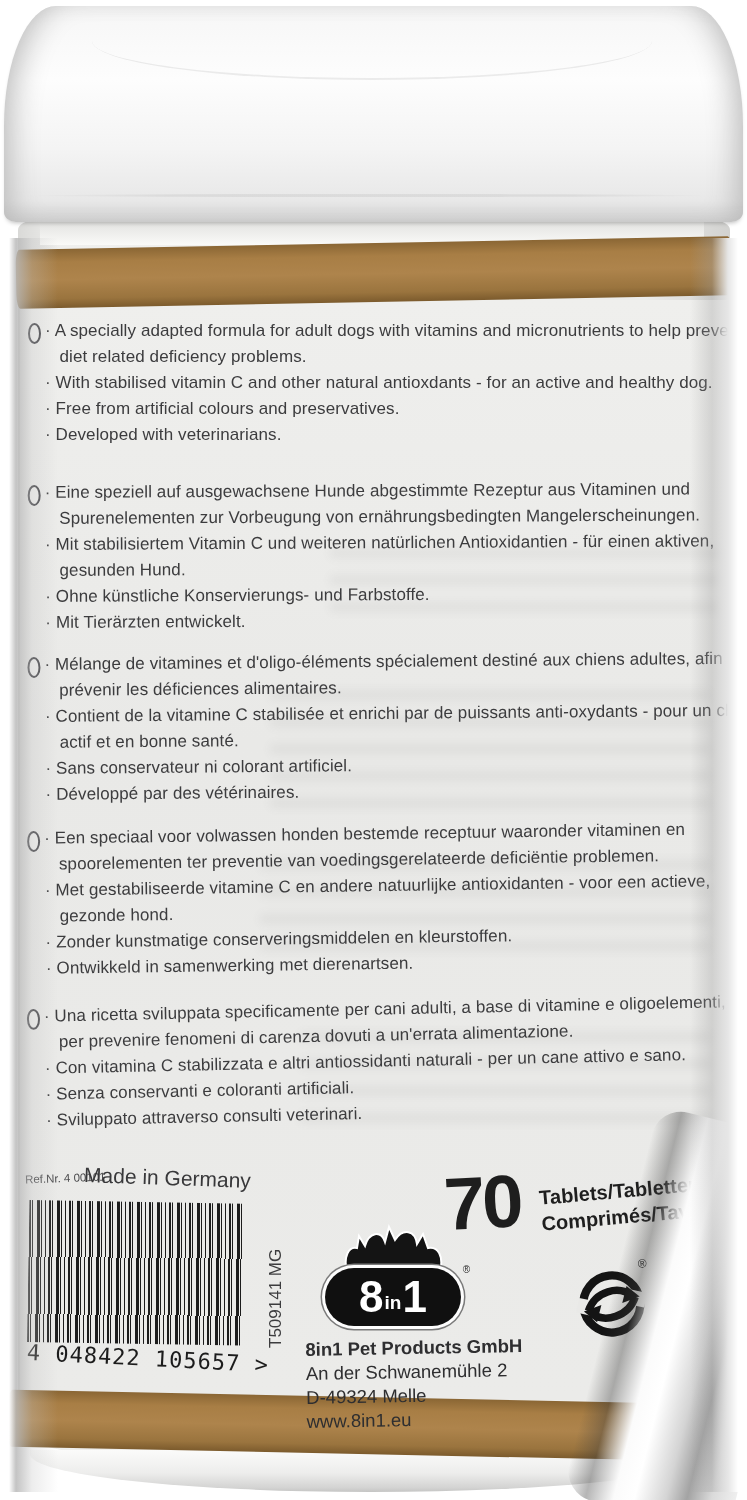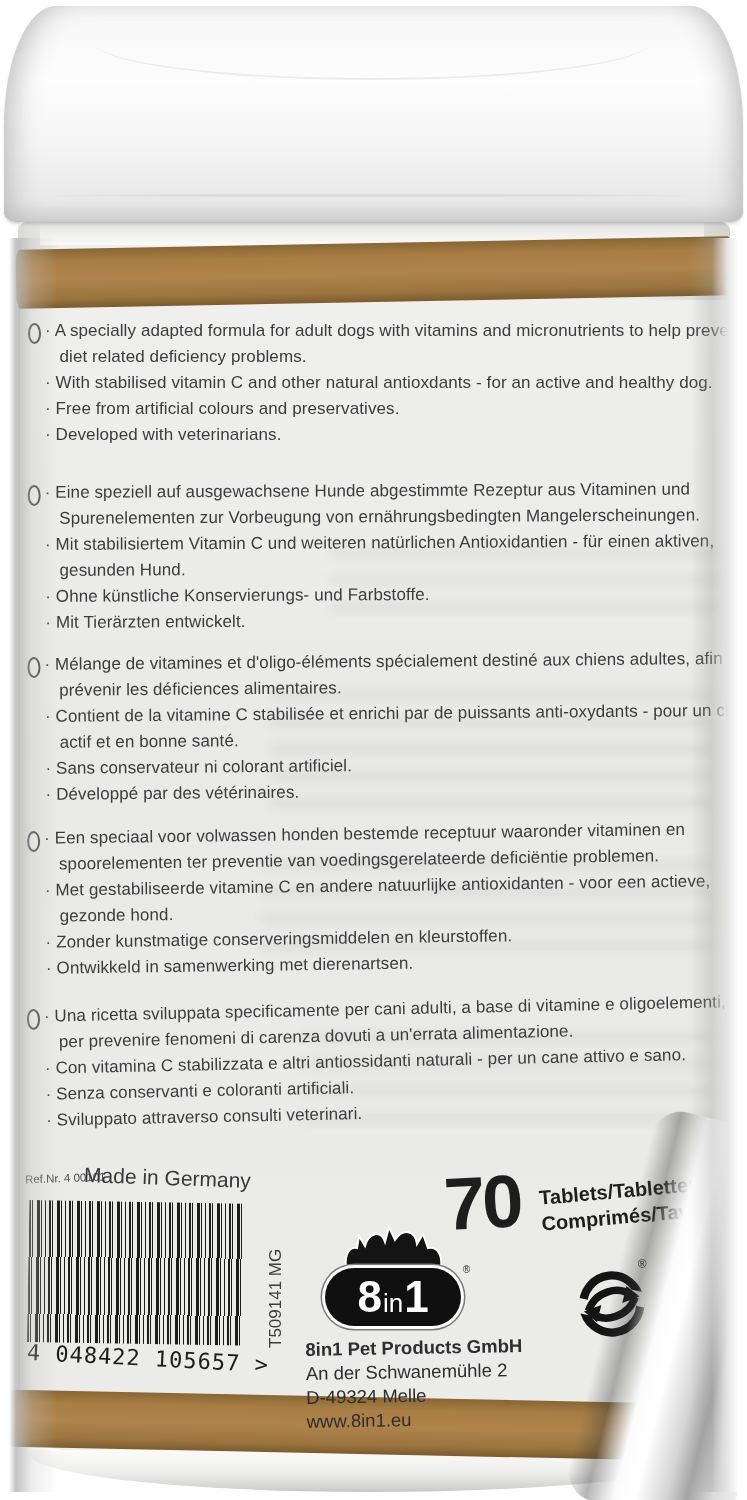--- a/index.html
+++ b/index.html
@@ -56,21 +56,21 @@
   .bc-digits{font-family:"DejaVu Sans Mono", monospace;font-size:22px;color:#1c1c1c;margin-top:2px;
     letter-spacing:1px;transform:rotate(2deg);white-space:pre;}
   .batch{position:absolute;left:266px;top:1348px;z-index:5;font-size:17px;color:#3c3c3e;
     transform-origin:0 0;transform:rotate(-90deg);white-space:pre;}
   .logo{position:absolute;left:318px;top:1222px;z-index:5;width:150px;}
   .logo-animals{display:block;margin:0 auto -6px auto;width:126px;height:52px;}
   .logo-pill{position:relative;width:136px;height:58px;margin:0 auto;background:#101010;border-radius:29px;
     box-shadow:0 0 0 3px #fdfdfd,0 0 0 4.5px #7a7a7a;
     display:flex;align-items:center;justify-content:center;color:#ffffff;}
   .logo-8,.logo-1{font-size:44px;font-weight:800;line-height:1;}
-  .logo-in{font-size:26px;font-weight:400;margin:12px 1px 0 1px;}
+  .logo-in{font-size:19px;font-weight:700;margin:12px 1px 0 1px;}
   .logo-reg{position:absolute;right:-9px;top:-4px;font-size:10px;color:#2a2a2a;}
   .address{position:absolute;left:306px;top:1336px;z-index:5;font-size:18.5px;line-height:24px;
     color:#2e2e30;transform:rotate(-1deg);}
   .address .co{font-weight:700;}
   .count{position:absolute;left:444px;top:1160px;z-index:5;font-size:74px;font-weight:700;color:#1e1e1e;
     letter-spacing:-3px;transform:rotate(-3deg);}
   .units{position:absolute;left:540px;top:1176px;z-index:5;font-size:20px;font-weight:700;line-height:26px;
     color:#1e1e1e;white-space:pre;transform:rotate(-5deg);}
   .greendot{position:absolute;left:576px;top:1268px;z-index:5;transform:rotate(-6deg);}
   .gd-reg{position:absolute;left:66px;top:-8px;font-size:12px;color:#222;}

